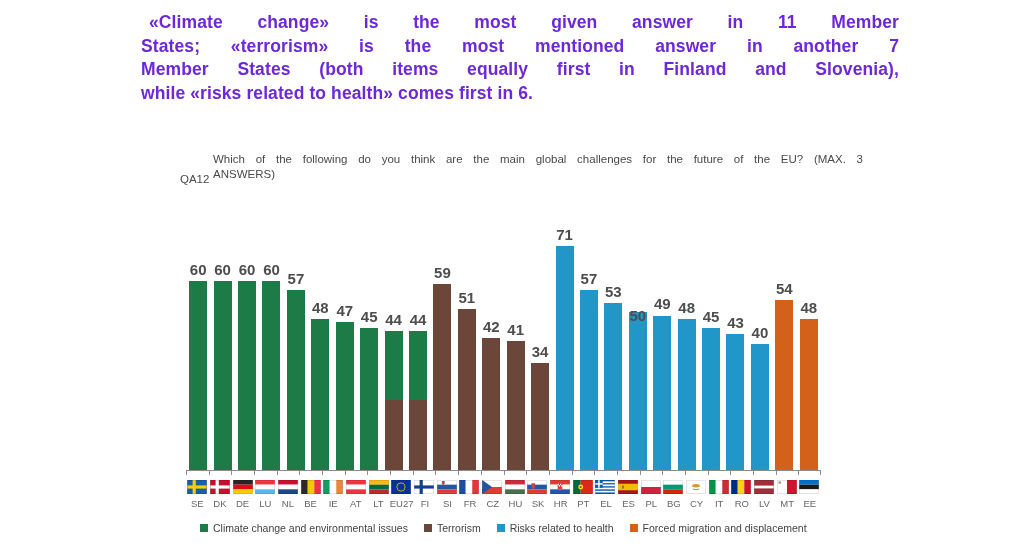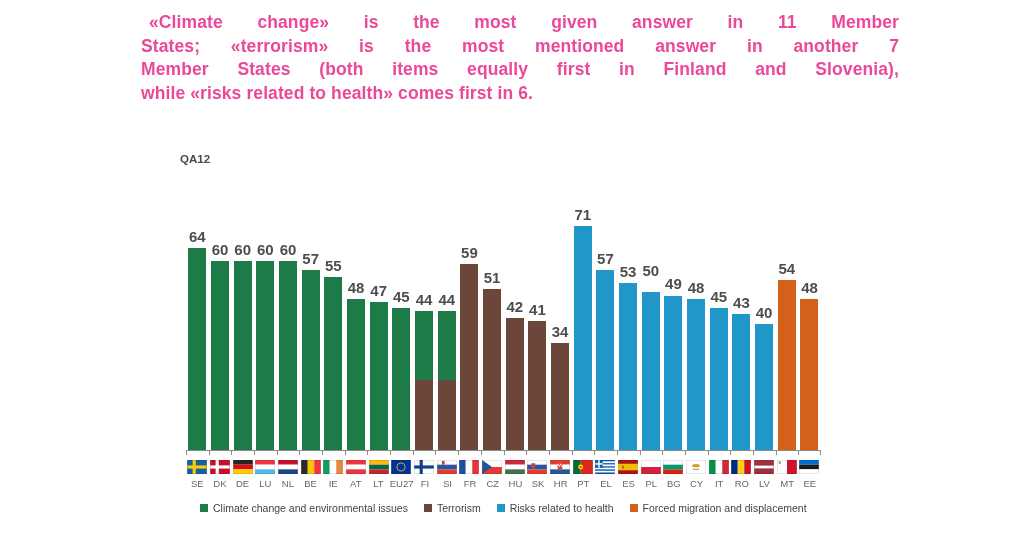--- a/index.html
+++ b/index.html
@@ -2,38 +2,38 @@
 <html><head>
 <meta charset="utf-8">
 <style>
   * { box-sizing: border-box; margin: 0; padding: 0; }
   html, body { width: 1024px; height: 556px; background: #ffffff; overflow: hidden;
     font-family: "Liberation Sans", sans-serif; }
 
   .headline {
     margin: 11px 0 0 141px;
     width: 758px;
-    color: #ec4899;
+    color: #6d28d9;
     font-size: 17.5px;
     font-weight: bold;
     line-height: 23.7px;
     letter-spacing: 0.1px;
   }
   .headline .hl-line { text-align: justify; text-align-last: justify; }
   .headline .hl-line:first-child { text-indent: 8px; }
   .headline .hl-line.last { text-align: left; text-align-last: left; }
 
   .question {
     margin: 46px 0 0 180px;
     display: flex;
     color: #4a4a4a;
     font-size: 11.5px;
     line-height: 15px;
   }
-  .question .q-label { font-weight: bold; width: 33px; flex: 0 0 auto; }
+  .question .q-label { font-weight: normal; width: 33px; flex: 0 0 auto; margin-top: 20px; }
   .question .q-text { width: 650px; }
   .question .q-line1 { text-align: justify; text-align-last: justify; }
 
   .chart-wrap { margin: 58px 0 0 186px; width: 635px; }
 
   .plot {
     position: relative;
     height: 226px;
     display: flex;
     align-items: flex-end;
@@ -70,53 +70,49 @@
 
 <div class="headline">
   <div class="hl-line">«Climate change» is the most given answer in 11 Member</div>
   <div class="hl-line">States; «terrorism» is the most mentioned answer in another 7</div>
   <div class="hl-line">Member States (both items equally first in Finland and Slovenia),</div>
   <div class="hl-line last">while «risks related to health» comes first in 6.</div>
 </div>
 
 <div class="question">
   <span class="q-label">QA12</span>
+  <div class="q-text">
+    <div class="q-line1">Which of the following do you think are the main global challenges for the future of the EU? (MAX. 3</div>
+    <div>ANSWERS)</div>
+  </div>
 </div>
 
 <div class="chart-wrap">
   <div class="plot">
       <div class="bar-col">
-        <div class="bar-value" style="bottom: 204.6px;">64</div>
-        <div class="bar" style="height: 201.6px; background: rgb(29, 123, 71);"></div>
-      </div>
-      <div class="bar-col">
         <div class="bar-value" style="bottom: 192px;">60</div>
         <div class="bar" style="height: 189px; background: rgb(29, 123, 71);"></div>
       </div>
       <div class="bar-col">
         <div class="bar-value" style="bottom: 192px;">60</div>
         <div class="bar" style="height: 189px; background: rgb(29, 123, 71);"></div>
       </div>
       <div class="bar-col">
         <div class="bar-value" style="bottom: 192px;">60</div>
         <div class="bar" style="height: 189px; background: rgb(29, 123, 71);"></div>
       </div>
       <div class="bar-col">
         <div class="bar-value" style="bottom: 192px;">60</div>
         <div class="bar" style="height: 189px; background: rgb(29, 123, 71);"></div>
       </div>
       <div class="bar-col">
         <div class="bar-value" style="bottom: 182.55px;">57</div>
         <div class="bar" style="height: 179.5px; background: rgb(29, 123, 71);"></div>
       </div>
       <div class="bar-col">
-        <div class="bar-value" style="bottom: 176.25px;">55</div>
-        <div class="bar" style="height: 173.3px; background: rgb(29, 123, 71);"></div>
-      </div>
-      <div class="bar-col">
         <div class="bar-value" style="bottom: 154.2px;">48</div>
         <div class="bar" style="height: 151.2px; background: rgb(29, 123, 71);"></div>
       </div>
       <div class="bar-col">
         <div class="bar-value" style="bottom: 151.05px;">47</div>
         <div class="bar" style="height: 148px; background: rgb(29, 123, 71);"></div>
       </div>
       <div class="bar-col">
         <div class="bar-value" style="bottom: 144.75px;">45</div>
         <div class="bar" style="height: 141.8px; background: rgb(29, 123, 71);"></div>
@@ -155,21 +151,21 @@
       </div>
       <div class="bar-col">
         <div class="bar-value" style="bottom: 182.55px;">57</div>
         <div class="bar" style="height: 179.5px; background: rgb(33, 150, 201);"></div>
       </div>
       <div class="bar-col">
         <div class="bar-value" style="bottom: 169.95px;">53</div>
         <div class="bar" style="height: 166.9px; background: rgb(33, 150, 201);"></div>
       </div>
       <div class="bar-col">
-        <div class="bar-value" style="bottom: 171px;">50</div>
+        <div class="bar-value" style="bottom: 146px;">50</div>
         <div class="bar" style="height: 157.5px; background: rgb(33, 150, 201);"></div>
       </div>
       <div class="bar-col">
         <div class="bar-value" style="bottom: 157.35px;">49</div>
         <div class="bar" style="height: 154.3px; background: rgb(33, 150, 201);"></div>
       </div>
       <div class="bar-col">
         <div class="bar-value" style="bottom: 154.2px;">48</div>
         <div class="bar" style="height: 151.2px; background: rgb(33, 150, 201);"></div>
       </div>

